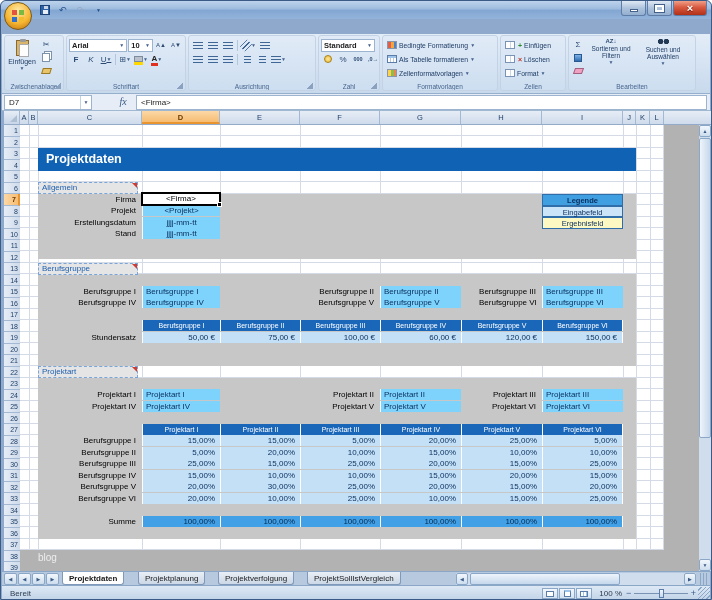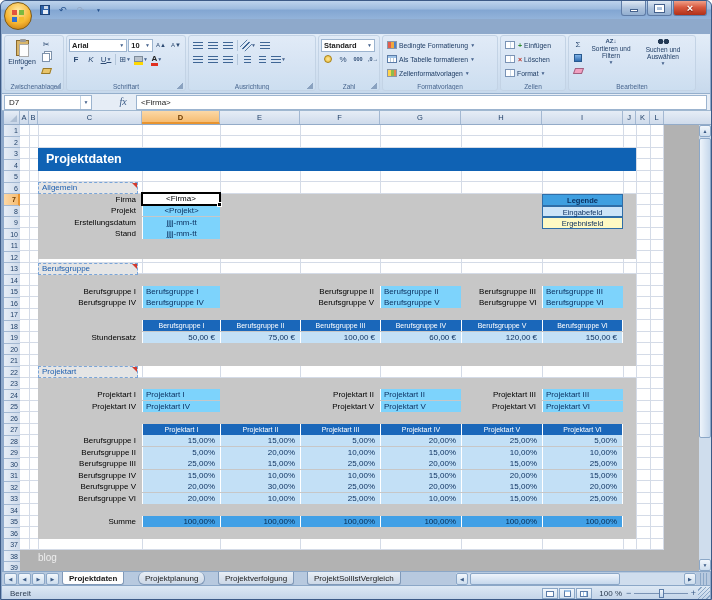--- a/index.html
+++ b/index.html
@@ -624,21 +624,21 @@
     <div id="vsb-thumb"></div>
     <div class="sbtn" style="bottom:0;">▼</div>
   </div>
 
   <div id="stabs">
     <div class="navb" style="left:2px;">◀</div>
     <div class="navb" style="left:16px;">◀</div>
     <div class="navb" style="left:30px;">▶</div>
     <div class="navb" style="left:44px;">▶</div>
     <div class="stab active" style="left:60px;">Projektdaten</div>
-    <div class="stab" style="left:136px;border-radius:6px;">Projektplanung</div>
+    <div class="stab" style="left:136px;">Projektplanung</div>
     <div class="stab" style="left:216px;">Projektverfolgung</div>
     <div class="stab" style="left:305px;">ProjektSollIstVergleich</div>
     <div id="hsb">
       <div class="sbtn" style="left:0;">◀</div>
       <div id="hsb-thumb"></div>
       <div class="sbtn" style="right:0;left:auto;">▶</div>
     </div>
     <div id="tabsplit"></div>
   </div>
 

